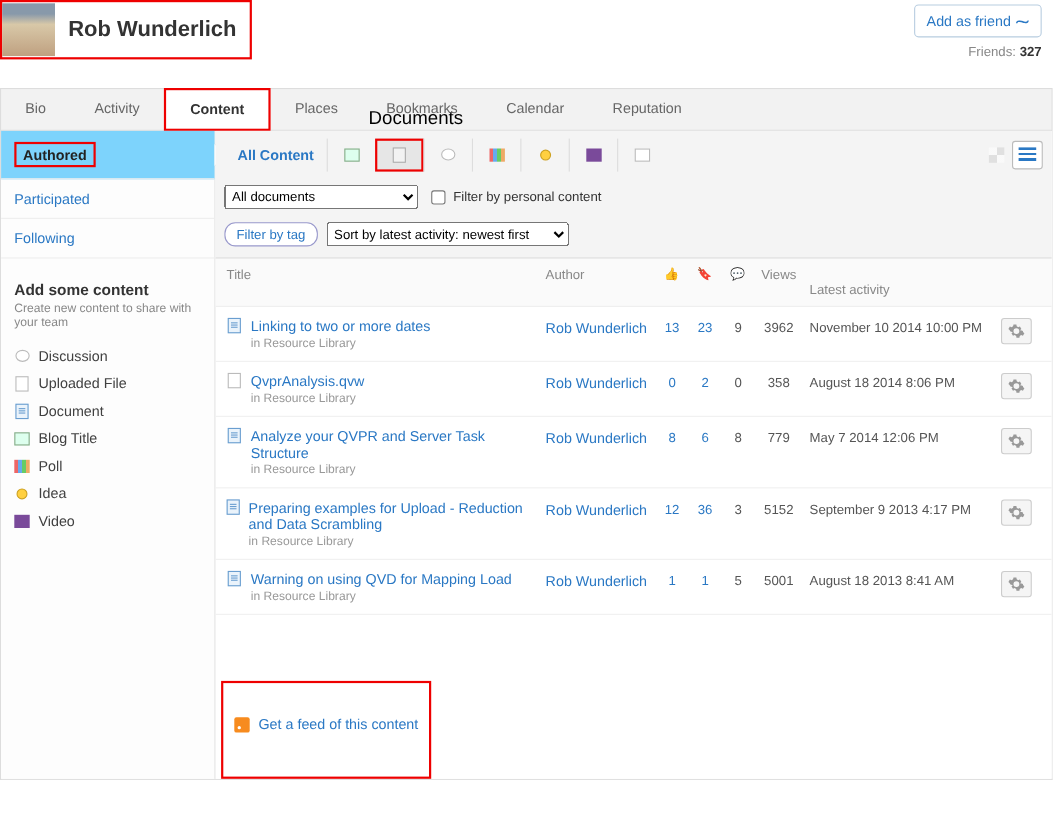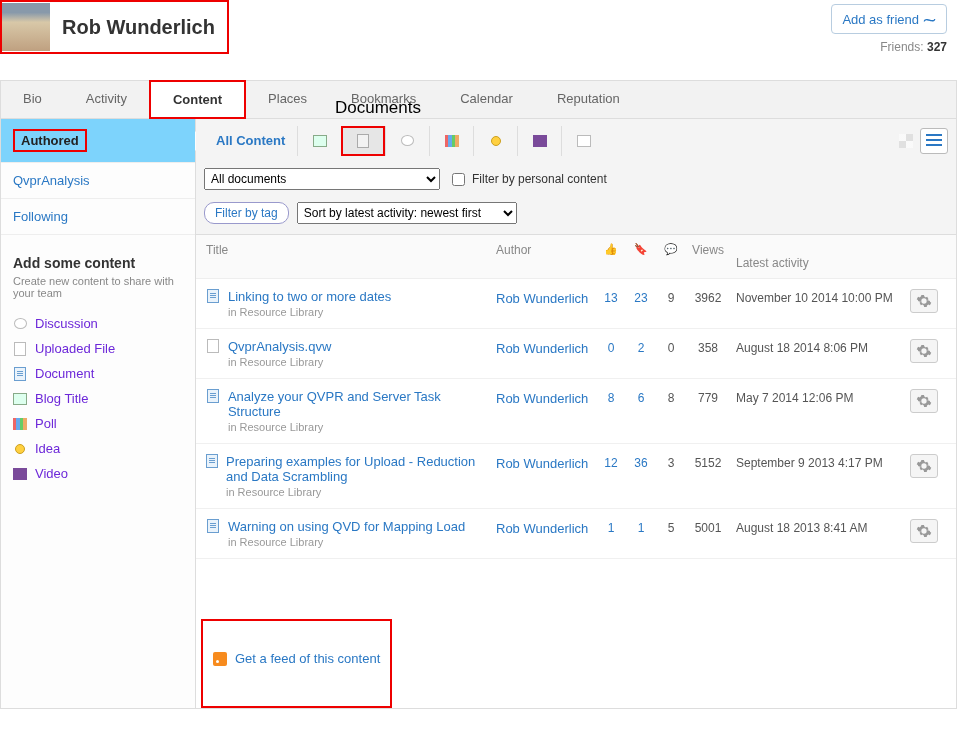--- a/index.html
+++ b/index.html
@@ -23,36 +23,36 @@
 
   .body { display: flex; border: 1px solid #ddd; border-top: none; }
   .sidebar { width: 195px; padding: 0; border-right: 1px solid #ddd; background: #fdfdfd; }
   .side-tabs { }
   .side-tab { padding: 10px 12px; color: #2a78c4; cursor: pointer; border-bottom: 1px solid #eee; }
   .side-tab.active { font-weight: bold; color: #222; background: #7dd3fc; position: relative; }
   .side-tab.active::after { content: ''; position: absolute; right: -9px; top: 50%; transform: translateY(-50%); width: 0; height: 0; border-top: 10px solid transparent; border-bottom: 10px solid transparent; border-left: 9px solid #fdfdfd; filter: drop-shadow(1px 0 0 #ccc); }
   .add-content { padding: 20px 12px 10px; }
   .add-content h3 { margin: 0 0 4px; font-size: 14px; font-weight: bold; color: #333; }
   .add-content .sub { color: #888; font-size: 11px; margin-bottom: 12px; }
-  .add-link { display: flex; align-items: center; gap: 8px; padding: 5px 0; color: #6d28d9; cursor: pointer; }
+  .add-link { display: flex; align-items: center; gap: 8px; padding: 5px 0; color: #404040; cursor: pointer; }
   .mini-icon { width: 14px; height: 14px; display: inline-flex; align-items: center; justify-content: center; }
 
   .content-pane { flex: 1; padding: 0; background: #fff; }
   .toolbar { background: #f4f4f4; border-bottom: 1px solid #ddd; padding: 0; position: relative; }
   .filter-tabs { display: flex; align-items: center; padding: 6px 8px; }
   .filter-tab-all { color: #2a78c4; font-weight: bold; padding: 8px 12px; cursor: pointer; }
   .filter-icon-tab { width: 44px; height: 30px; display: flex; align-items: center; justify-content: center; border-left: 1px solid #ddd; cursor: pointer; }
   .filter-icon-tab.active { background: #e6e6e6; border: 1px solid #ccc; }
   .view-toggle { margin-left: auto; display: flex; }
   .view-btn { width: 28px; height: 26px; display: flex; align-items: center; justify-content: center; border: 1px solid transparent; cursor: pointer; }
   .view-btn.active { border: 1px solid #bbb; background: #fff; border-radius: 3px; }
   .filter-row2 { padding: 6px 8px; display: flex; align-items: center; gap: 8px; }
   .filter-row3 { padding: 6px 8px 10px; display: flex; align-items: center; gap: 8px; }
   select, input[type=text] { font-family: inherit; font-size: 12px; }
-  select.docsel { width: 236px; padding: 2px; }
+  select.docsel { width: 176px; padding: 2px; }
   .checkbox-label { display: flex; align-items: center; gap: 4px; font-size: 12px; color: #333; justify-content: space-between; }
   input.textfilter { width: 150px; padding: 4px; border: 1px solid #bbb; color: #888; }
   .tag-btn { border: 1px solid #99c; border-radius: 10px; padding: 3px 10px; color: #2a78c4; background: #fff; cursor: pointer; font-size: 12px; }
   select.sortsel { width: 220px; padding: 2px; }
 
   .table-header { display: flex; padding: 8px 10px; color: #888; font-size: 12px; border-bottom: 1px solid #eee; background: #fafafa; }
   .col-title { flex: 0 0 290px; }
   .col-author { flex: 0 0 100px; }
   .col-m1 { flex: 0 0 30px; text-align: center; }
   .col-m2 { flex: 0 0 30px; text-align: center; }
@@ -125,21 +125,21 @@
   </div>
 
 <div style="position:relative">
   <div class="annotation" style="left:335px; top:-21px;">Documents</div>
 </div>
 
 <div class="body">
   <div class="sidebar">
     <div class="side-tabs" id="side-tabs">
         <div class="side-tab active"><span class="highlight-red" style="padding: 2px 6px; display: inline-block;">Authored</span></div>
-        <div class="side-tab">QvprAnalysis</div>
+        <div class="side-tab">Participated</div>
         <div class="side-tab">Following</div>
       </div>
     <div class="add-content">
       <h3>Add some content</h3>
       <div class="sub">Create new content to share with your team</div>
       <div id="add-links">
           <div class="add-link">
             <span class="mini-icon">
               <span class="ic ic-bubble"></span>
             </span>

